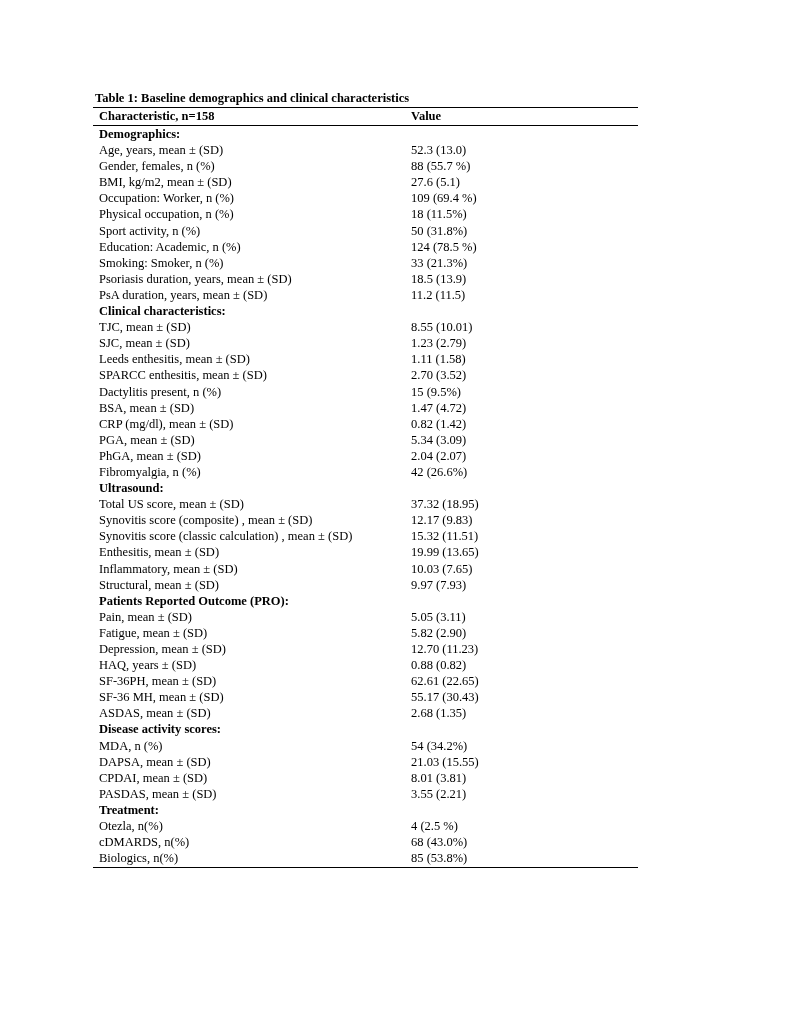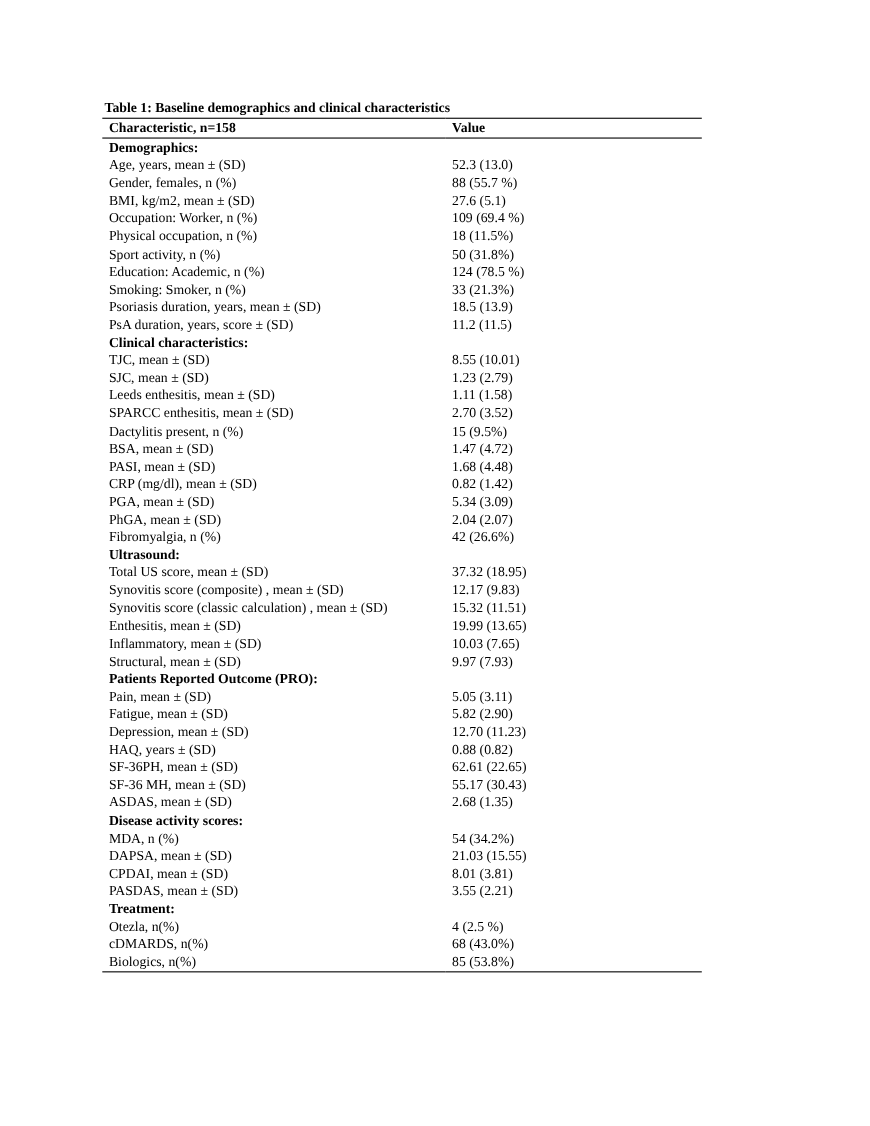--- a/index.html
+++ b/index.html
@@ -119,21 +119,21 @@
           </tr>
           <tr class="">
             <td class="nowrap">Smoking: Smoker, n (%)</td>
             <td class="nowrap">33 (21.3%)</td>
           </tr>
           <tr class="">
             <td class="nowrap">Psoriasis duration, years, mean ± (SD)</td>
             <td class="nowrap">18.5 (13.9)</td>
           </tr>
           <tr class="">
-            <td class="nowrap">PsA duration, years, score ± (SD)</td>
+            <td class="nowrap">PsA duration, years, mean ± (SD)</td>
             <td class="nowrap">11.2 (11.5)</td>
           </tr>
           <tr class="section ">
             <td class="nowrap">Clinical characteristics:</td>
             <td class="nowrap"></td>
           </tr>
           <tr class="">
             <td class="nowrap">TJC, mean ± (SD)</td>
             <td class="nowrap">8.55 (10.01)</td>
           </tr>
@@ -149,24 +149,20 @@
             <td class="nowrap">SPARCC enthesitis, mean ± (SD)</td>
             <td class="nowrap">2.70 (3.52)</td>
           </tr>
           <tr class="">
             <td class="nowrap">Dactylitis present, n (%)</td>
             <td class="nowrap">15 (9.5%)</td>
           </tr>
           <tr class="">
             <td class="nowrap">BSA, mean ± (SD)</td>
             <td class="nowrap">1.47 (4.72)</td>
-          </tr>
-          <tr class="">
-            <td class="nowrap">PASI, mean ± (SD)</td>
-            <td class="nowrap">1.68 (4.48)</td>
           </tr>
           <tr class="">
             <td class="nowrap">CRP (mg/dl), mean ± (SD)</td>
             <td class="nowrap">0.82 (1.42)</td>
           </tr>
           <tr class="">
             <td class="nowrap">PGA, mean ± (SD)</td>
             <td class="nowrap">5.34 (3.09)</td>
           </tr>
           <tr class="">

